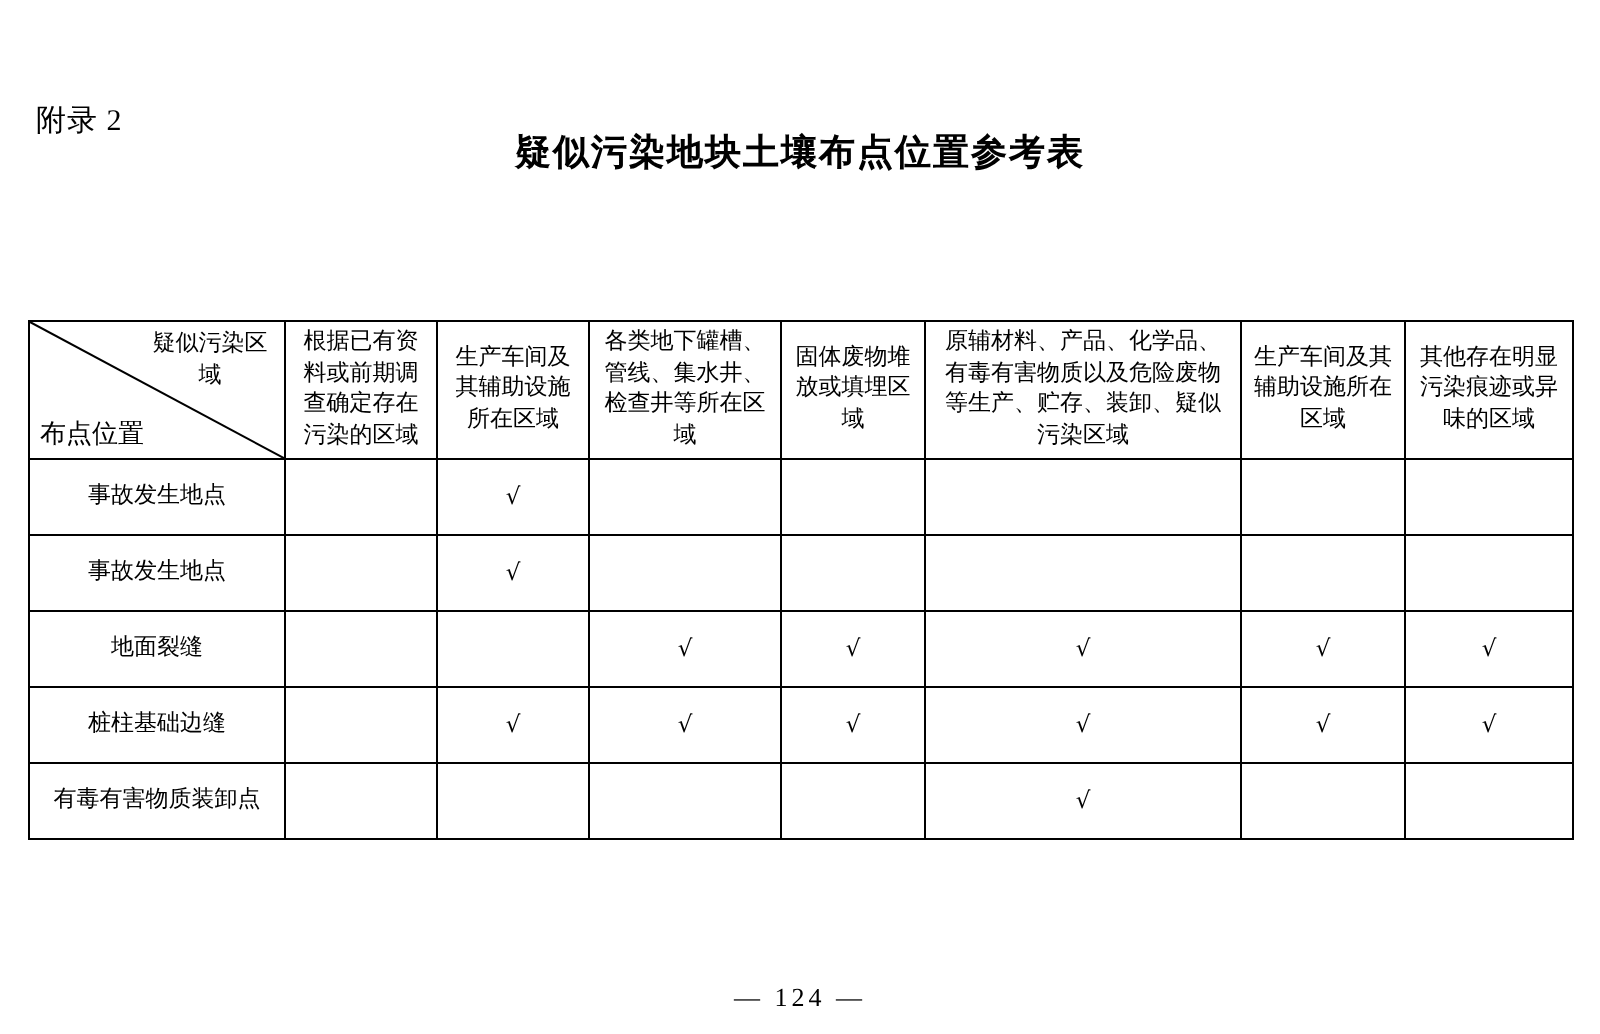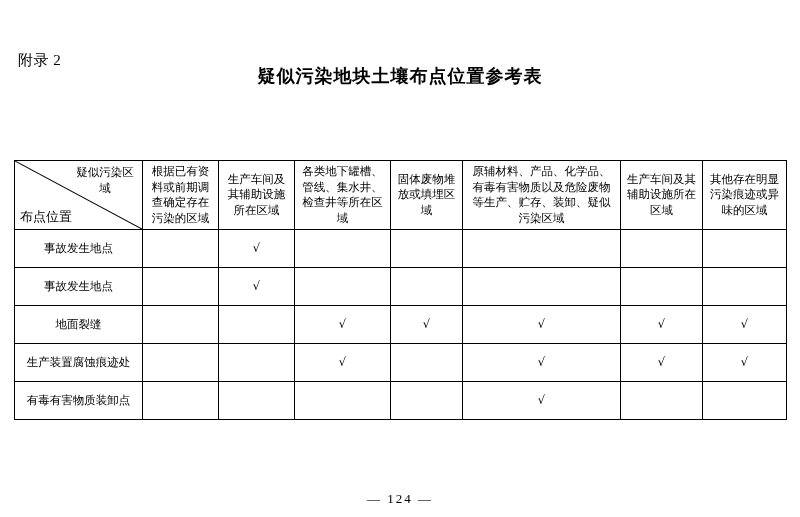--- a/index.html
+++ b/index.html
@@ -179,25 +179,25 @@
           <td class="row-head">地面裂缝</td>
           <td class="mark-cell"></td>
           <td class="mark-cell"></td>
           <td class="mark-cell">√</td>
           <td class="mark-cell">√</td>
           <td class="mark-cell">√</td>
           <td class="mark-cell">√</td>
           <td class="mark-cell">√</td>
         </tr>
         <tr>
-          <td class="row-head">生产装置腐蚀痕迹处</td>
-          <td class="mark-cell"></td>
-          <td class="mark-cell"></td>
-          <td class="mark-cell">√</td>
-          <td class="mark-cell"></td>
+          <td class="row-head">桩柱基础边缝</td>
+          <td class="mark-cell"></td>
+          <td class="mark-cell">√</td>
+          <td class="mark-cell">√</td>
+          <td class="mark-cell">√</td>
           <td class="mark-cell">√</td>
           <td class="mark-cell">√</td>
           <td class="mark-cell">√</td>
         </tr>
         <tr>
           <td class="row-head">有毒有害物质装卸点</td>
           <td class="mark-cell"></td>
           <td class="mark-cell"></td>
           <td class="mark-cell"></td>
           <td class="mark-cell"></td>

